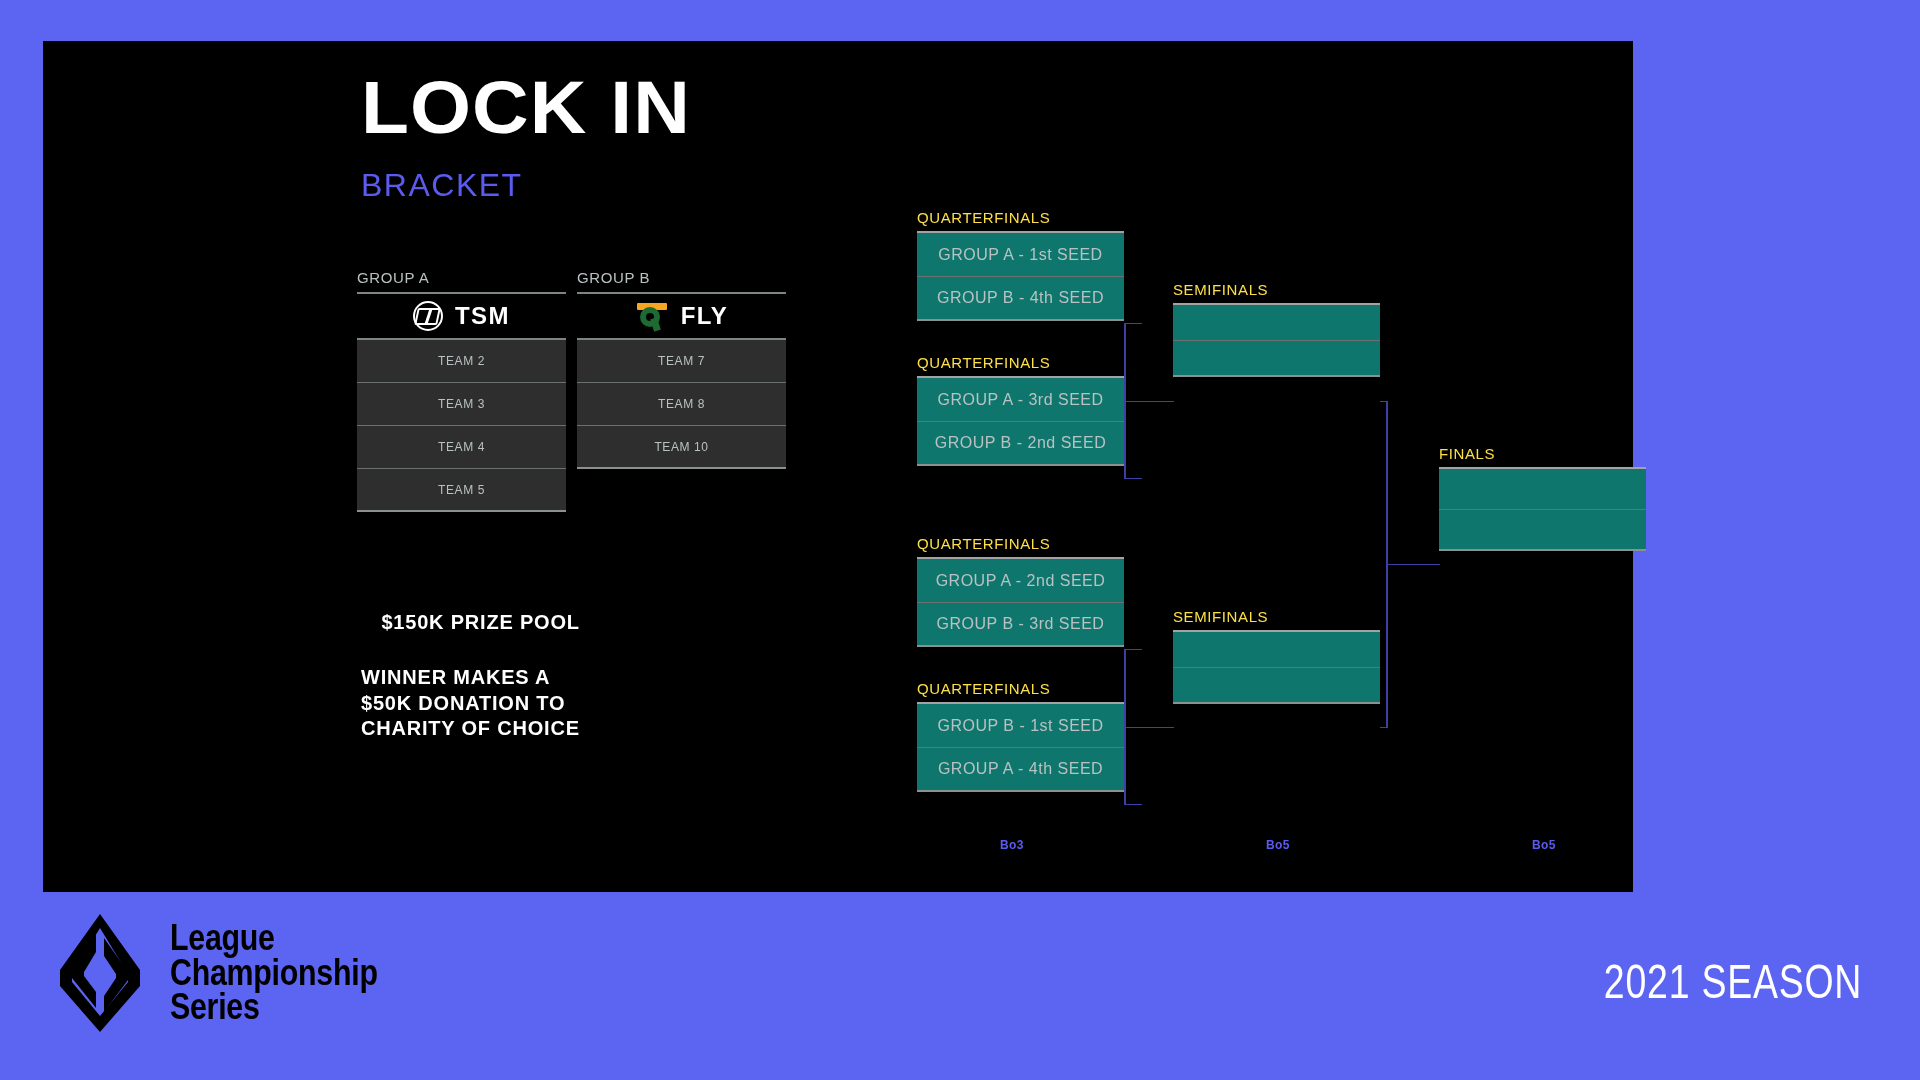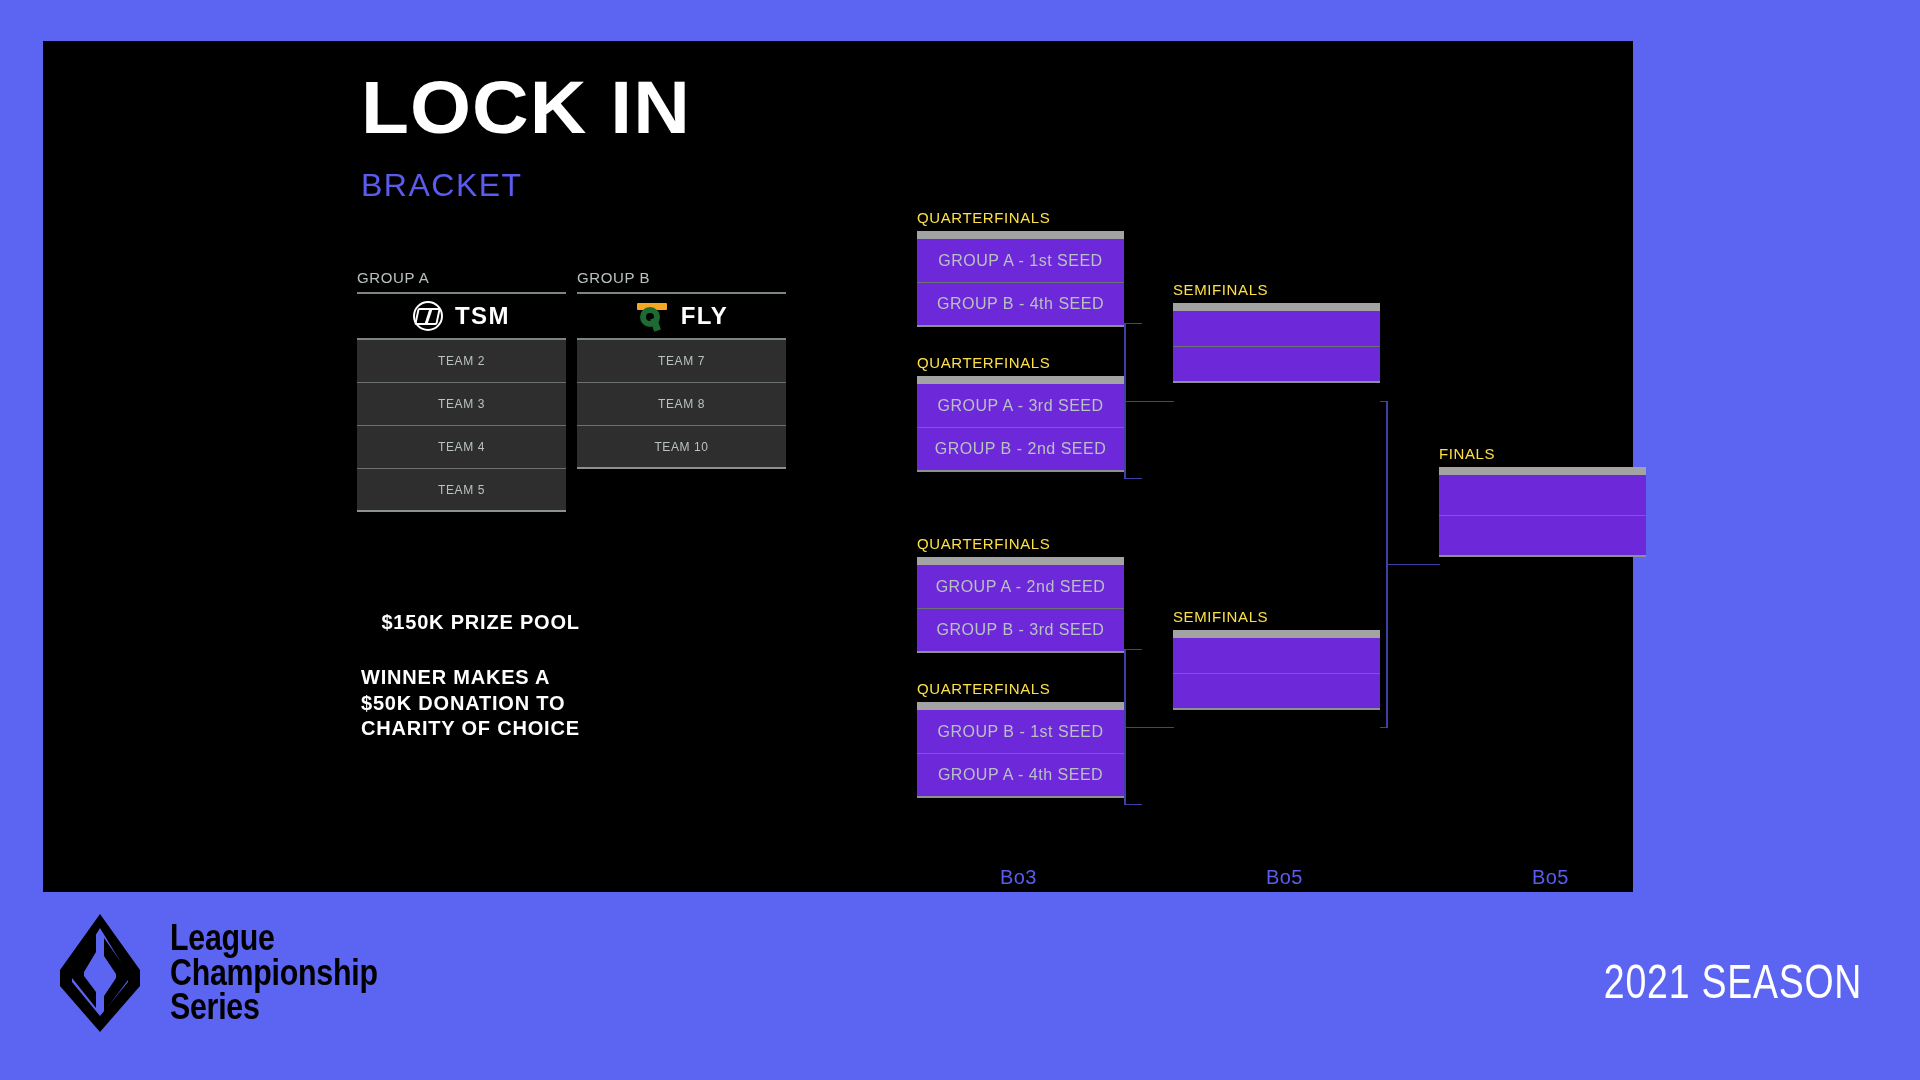--- a/index.html
+++ b/index.html
@@ -137,22 +137,22 @@
   #bracket { position:absolute; left:0; top:0; width:1590px; height:851px; }
 
   .match-group { position:absolute; }
   .round-label {
     font-size:15px;
     color:#fde047;
     letter-spacing:0.6px;
     margin-bottom:5px;
   }
   .match-box {
-    background:#6d28d9;
-    border-top:8px solid #a3a3a3;
+    background:#0f766e;
+    border-top:2px solid #a3a3a3;
     border-bottom:2px solid #8b9191;
     text-align:center;
   }
   .slot {
     height:43px;
     display:flex; align-items:center; justify-content:center;
     color:#b9c2c2; font-size:16px; letter-spacing:0.5px;
   }
   .slot + .slot { border-top:1px solid #6b7070; }
 
@@ -164,24 +164,23 @@
 
   
   .conn { position:absolute; background:#3f3fa8; }
   .conn.v { width:2px; }
   .conn.h { height:1px; }
 
   
   .bo-label {
     position:absolute;
     color:#5B5BF0;
-    font-size:20px;
-    font-weight:normal;
+    font-size:12px;
+    font-weight:bold;
     letter-spacing:0.4px;
-    margin-top:28px;
   }
 
   
   #footer { position:absolute; left:0; bottom:0; width:1920px; height:188px;margin-top:13px; }
   #lcs-logo { position:absolute; left:52px; top:20px; display:flex; align-items:center; gap:22px; }
   #lcs-wordmark {
     color:#000000;
     font-size:37px;
     font-weight:bold;
     line-height:0.94;

